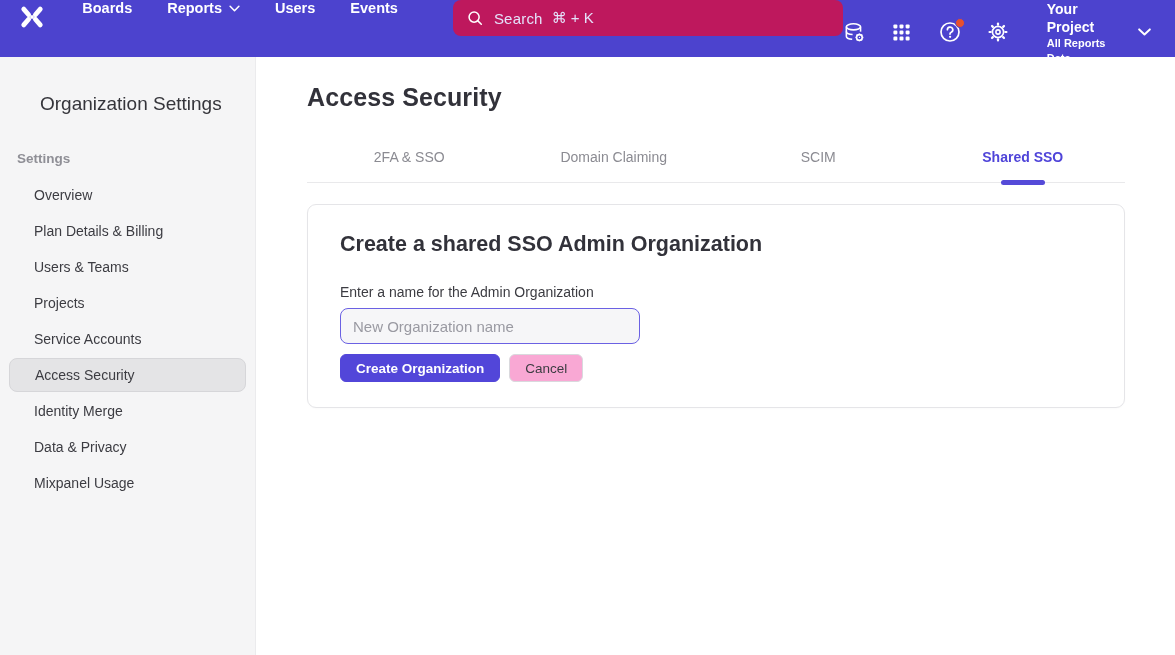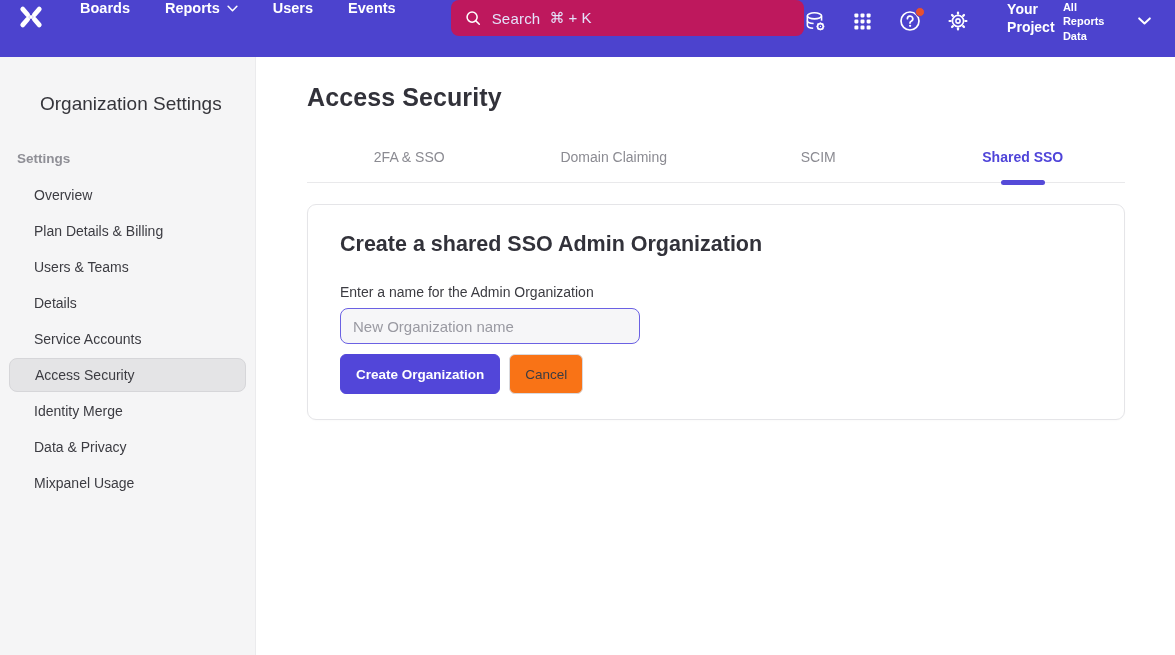--- a/index.html
+++ b/index.html
@@ -19,21 +19,21 @@
     border-radius:8px; display:flex; align-items:center; padding:0 13px; cursor:text; }
   .searchbox .s-icon { display:inline-flex; margin-right:10px; }
   .searchbox .s-text { font-size:15px; color:#e4e2fa; letter-spacing:.2px; }
   .searchbox .s-short { font-size:15px; color:#e4e2fa; margin-left:9px; }
   .nav-right { margin-left:auto; display:flex; align-items:center; gap:25px; }
   .nav-icon { width:24px; height:24px; display:flex; align-items:center; justify-content:center;
     cursor:pointer; position:relative; }
   .badge-dot { position:absolute; top:-2px; right:-3px; width:10px; height:10px;
     border-radius:50%; background:#e8502e; border:1.5px solid #4c43ce; }
   .project { margin-left:13px; display:flex; align-items:center; cursor:pointer; }
-  .project-text { display:flex; line-height:1.3; }
+  .project-text { display:flex; flex-direction:column; line-height:1.3; }
   .project-name { font-size:14px; font-weight:700; }
   .project-sub { font-size:11px; font-weight:700; }
   .project .chev { margin-left:17px; display:inline-flex; }
 
   
   .layout { display:flex; height:598px; }
   .sidebar { width:256px; background:#f5f5f6; border-right:1px solid #ebebed; flex-shrink:0; }
   .sidebar-title { margin:36px 0 0 40px; font-size:19px; font-weight:400; color:#35353b; }
   .sidebar-section { margin:36px 0 12px 17px; font-size:13.5px; font-weight:600; color:#8f8f96; }
   .side-list { list-style:none; }
@@ -53,24 +53,24 @@
 
   .card { margin-top:21px; border:1px solid #e5e5e8; border-radius:9px; background:#fff;
     padding:27px 32px 25px 32px; box-shadow:0 1px 2px rgba(0,0,0,.02); }
   .card-heading { font-size:21.5px; font-weight:700; color:#32323a; }
   .field-label { margin-top:27px; font-size:14px; color:#3c3c42; }
   .org-input { margin-top:8px; width:300px; height:36px; border:1.5px solid #6b61e3;
     border-radius:8px; background:#f6f6f8; padding:0 12px; font-size:15px; color:#35353b;
     outline:none; font-family:inherit; display:block; }
   .org-input::placeholder { color:#9a9aa2; }
   .btn-row { margin-top:10px; display:flex; align-items:center; gap:9px; }
-  .btn { height:40px; border-radius:6px; font-size:13.5px; font-family:inherit;
+  .btn { height:28px; border-radius:6px; font-size:13.5px; font-family:inherit;
     display:inline-flex; align-items:center; padding:0 15px; cursor:pointer; }
   .btn-primary { background:#5246d9; border:1px solid #5246d9; color:#fff; font-weight:700; }
-  .btn-secondary { background:#f97316; border:1px solid #d9d9dd; color:#3c3c42; font-weight:500; }
+  .btn-secondary { background:#f9a8d4; border:1px solid #d9d9dd; color:#3c3c42; font-weight:500; }
 </style>
 </head>
 <body>
 
 <header class="topnav">
   <div class="logo">
     <svg width="30" height="30" viewBox="0 0 40 40" fill="none">
       <path d="M9 9.5 L15.5 17" stroke="#fff" stroke-width="6.4" stroke-linecap="round"></path>
       <path d="M31 9.5 L24.5 17" stroke="#fff" stroke-width="6.4" stroke-linecap="round"></path>
       <path d="M9 30.5 L15.5 23" stroke="#fff" stroke-width="6.4" stroke-linecap="round"></path>
@@ -178,21 +178,21 @@
 
 <div class="layout">
 
   <aside class="sidebar">
     <h1 class="sidebar-title">Organization Settings</h1>
     <div class="sidebar-section">Settings</div>
     <ul class="side-list">
       <li class="side-item">Overview</li>
       <li class="side-item">Plan Details &amp; Billing</li>
       <li class="side-item">Users &amp; Teams</li>
-      <li class="side-item">Details</li>
+      <li class="side-item">Projects</li>
       <li class="side-item">Service Accounts</li>
       <li class="side-item active">Access Security</li>
       <li class="side-item">Identity Merge</li>
       <li class="side-item">Data &amp; Privacy</li>
       <li class="side-item">Mixpanel Usage</li>
     </ul>
   </aside>
 
   <main class="main">
     <h2 class="page-title">Access Security</h2>

